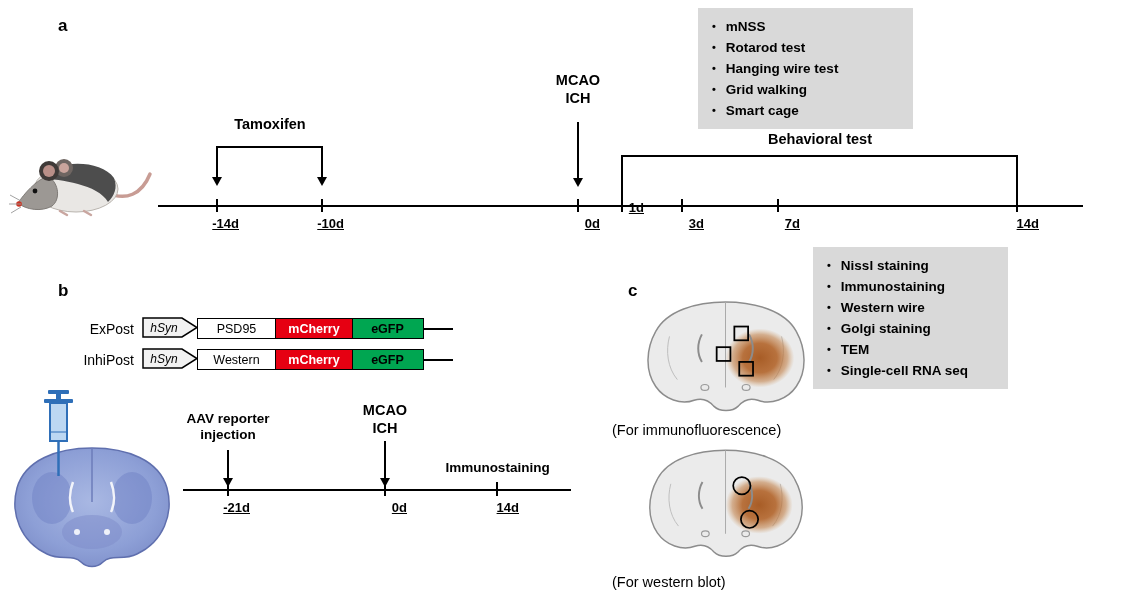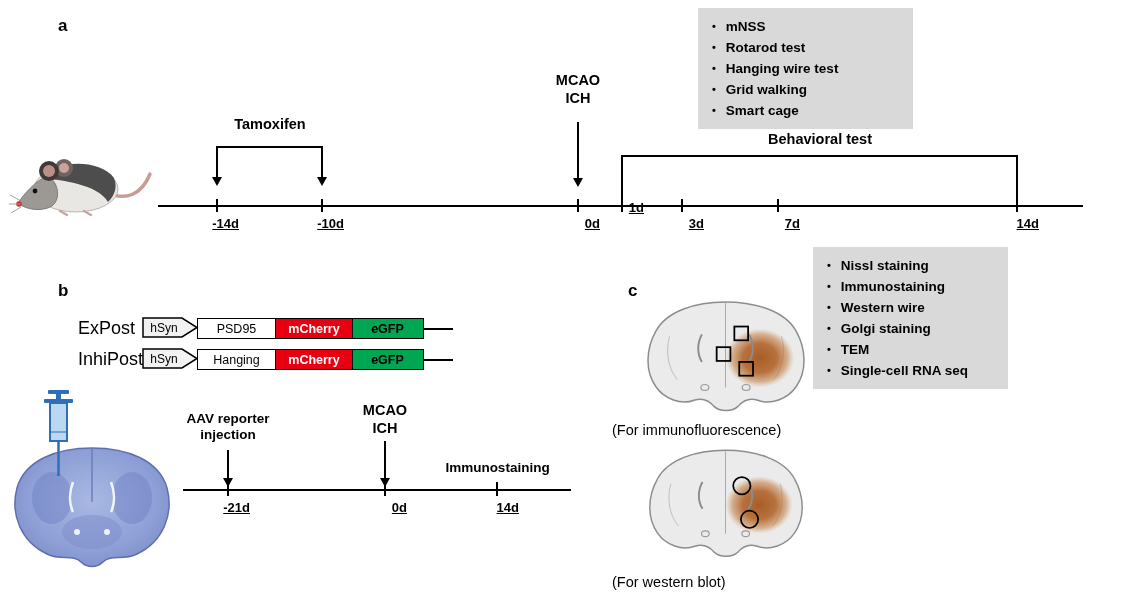--- a/index.html
+++ b/index.html
@@ -14,27 +14,27 @@
   .vtick { position:absolute; background:#000; width:2px; height:13px; }
   .arrow-shaft { position:absolute; background:#000; width:2px; }
   .arrow-head { position:absolute; width:0; height:0; border-left:5px solid transparent; border-right:5px solid transparent; border-top:9px solid #000; }
   .tick-label { position:absolute; width:44px; text-align:right; font-weight:bold; font-size:13px;text-decoration:underline; }
   .tl-label { position:absolute; text-align:center; font-weight:bold; font-size:14.5px; line-height:1.22; }
   .preline { white-space:pre-line; }
   .bracket { position:absolute; border-top:2px solid #000; border-left:2px solid #000; border-right:2px solid #000; }
   .caption { position:absolute; text-align:left; font-size:14.5px; }
   
   .construct-row { position:absolute; display:flex; align-items:center; height:21px; }
-  .construct-name { width:56px; text-align:right; margin-right:8px; font-size:18px; }
+  .construct-name { width:56px; text-align:right; margin-right:8px; font-size:14px; }
   .seg { height:21px; border:1.5px solid #000; display:flex; align-items:center; justify-content:center; font-size:12.5px; background:#fff; }
   .seg + .seg { margin-left:-1.5px; }
   .seg-gene { width:80px; }
   .seg-mcherry { width:78px; background:var(--mcherry-red,#e60012); color:#fff; font-weight:bold; }
   .seg-egfp { width:72px; background:var(--egfp-green,#00a651); color:#000; font-weight:bold; }
-  .seg-hsyn { position:relative; width:56px; height:23px; border:none; background:transparent; }
+  .seg-hsyn { position:relative; width:56px; height:23px; border:none; background:transparent;font-style:italic; }
   .seg-hsyn svg { position:absolute; left:0; top:0; width:56px; height:21px; }
   .seg-hsyn .hsyn-text { position:absolute; left:0; top:0; width:44px; height:21px; display:flex; align-items:center; justify-content:center; font-size:12px; }
   .construct-tail { width:30px; height:2px; background:#000; margin-left:-1px; }
 </style>
 </head>
 <body>
 
 <div id="canvas">
 
   <div class="panel-letter" style="left:58px;top:16px">a</div>
@@ -121,21 +121,21 @@
   </div>
 
   <div class="construct-row" style="left:78px;top:349px">
     <span class="construct-name">InhiPost</span>
     <span class="seg seg-hsyn">
       <svg viewBox="0 0 56 21">
           <polygon points="1,1 40,1 55,10.5 40,20 1,20" fill="#f2f2f2" stroke="#000" stroke-width="1.5"></polygon>
         </svg>
       <span class="hsyn-text">hSyn</span>
     </span>
-    <span class="seg seg-gene">Hanging</span>
+    <span class="seg seg-gene">Western</span>
     <span class="seg seg-mcherry">mCherry</span>
     <span class="seg seg-egfp">eGFP</span>
     <span class="construct-tail"></span>
   </div>
 
   <svg class="abs" style="left:6px;top:390px;width:172px;height:185px;overflow:visible" viewBox="0 0 172 185">
     <defs>
       <radialGradient id="nisslGrad" cx="50%" cy="45%" r="70%">
         <stop offset="0%" stop-color="#a9b8e3"></stop>
         <stop offset="60%" stop-color="#8d9fd6"></stop>

